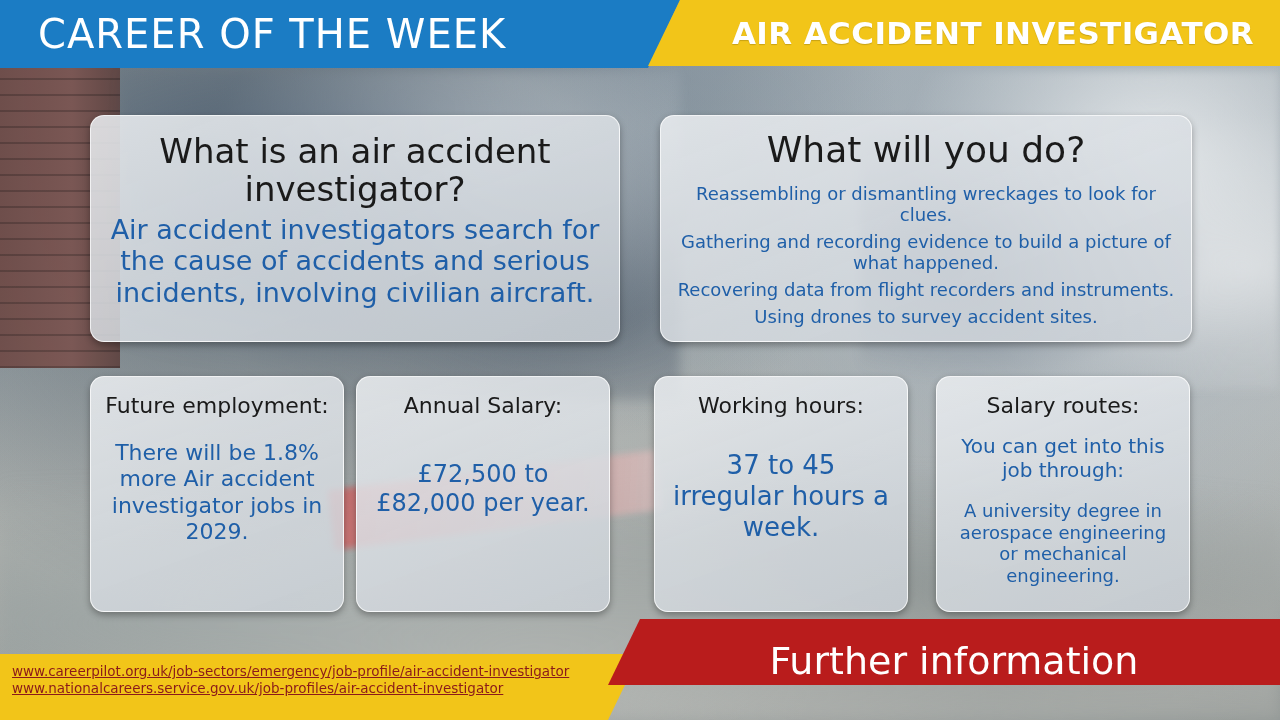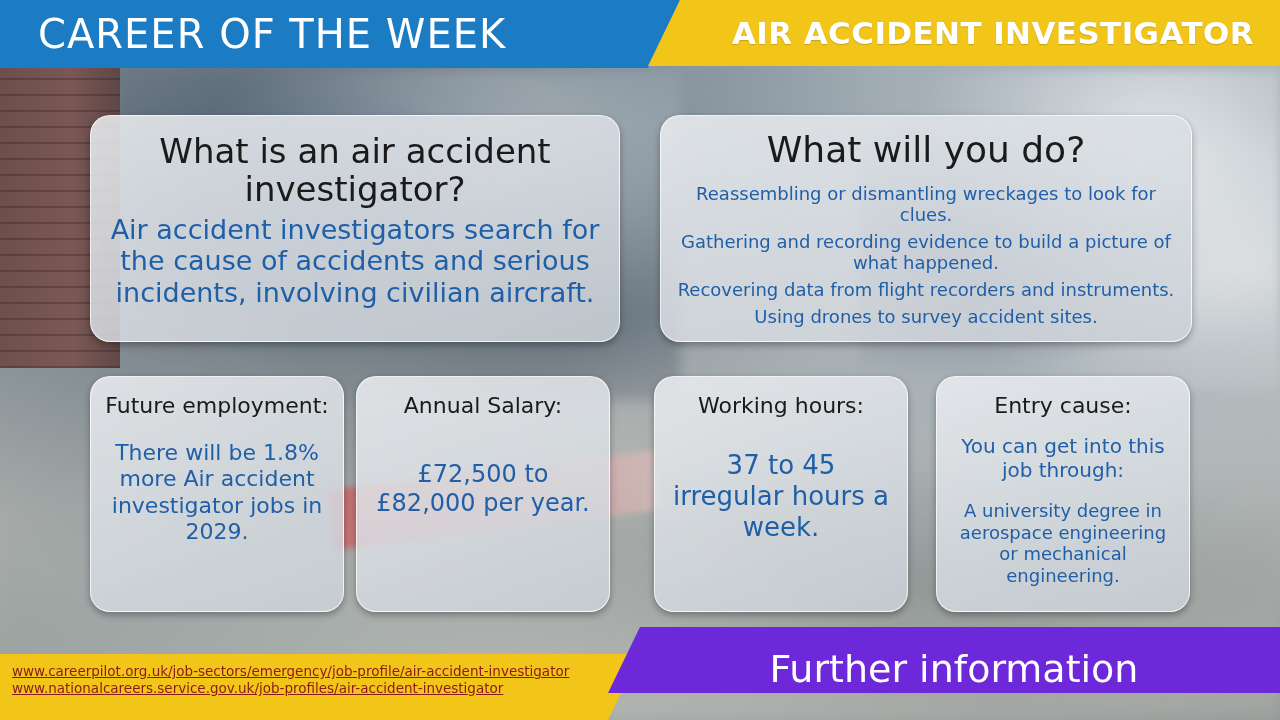--- a/index.html
+++ b/index.html
@@ -112,21 +112,21 @@
     font-size: 31px;
     font-weight: bold;
     letter-spacing: 0.4px;
     padding-right: 26px;
     text-shadow: 0 1px 1px rgba(0,0,0,0.18);
   }
 
   
   .card {
     position: absolute;
-    border-radius: 20px;
+    border-radius: 14px;
     background: linear-gradient(160deg, rgba(233,236,239,0.88) 0%, rgba(216,221,226,0.85) 55%, rgba(203,209,215,0.86) 100%);
     border: 1px solid rgba(255,255,255,0.75);
     box-shadow: 0 3px 7px rgba(0,0,0,0.32);
     box-sizing: border-box;
     padding: 10px 14px;
     text-align: center;
   }
   .card h2 {
     margin: 4px 0 6px 0;
     font-weight: 400;
@@ -200,23 +200,23 @@
   }
   .footer-links a {
     color: #8b1a1a;
     font-size: 13.5px;
     text-decoration: underline;
     font-family: "DejaVu Sans", sans-serif;
     white-space: nowrap;
   }
   .footer-blue {
     position: absolute;
-    right: 0; bottom: 9px;
+    right: 0; bottom: 17px;
     width: 672px; height: 84px;
-    background: #6d28d9;
+    background: #b91c1c;
     clip-path: polygon(32px 0, 672px 0, 672px 66px, 0 66px);
     display: flex;
     align-items: center;
     justify-content: center;
   }
   .footer-blue .label {
     color: #ffffff;
     font-size: 38px;
     font-weight: 400;
     padding-left: 20px;
@@ -264,21 +264,21 @@
     <h3>Annual Salary:</h3>
     <p>£72,500  to £82,000 per year.</p>
   </div>
 
   <div class="card card-small" id="card-hours">
     <h3>Working hours:</h3>
     <p>37 to 45 irregular hours a week.</p>
   </div>
 
   <div class="card card-small" id="card-entry">
-    <h3>Entry cause:</h3>
+    <h3>Salary routes:</h3>
     <p class="lead">You can get into this job through:</p>
     <p class="detail">A university degree in aerospace engineering or mechanical engineering.</p>
   </div>
 
   <div class="footer-yellow"></div>
   <div class="footer-links">
     <a href="#">www.careerpilot.org.uk/job-sectors/emergency/job-profile/air-accident-investigator</a>
     <a href="#">www.nationalcareers.service.gov.uk/job-profiles/air-accident-investigator</a>
   </div>
   <div class="footer-blue">

